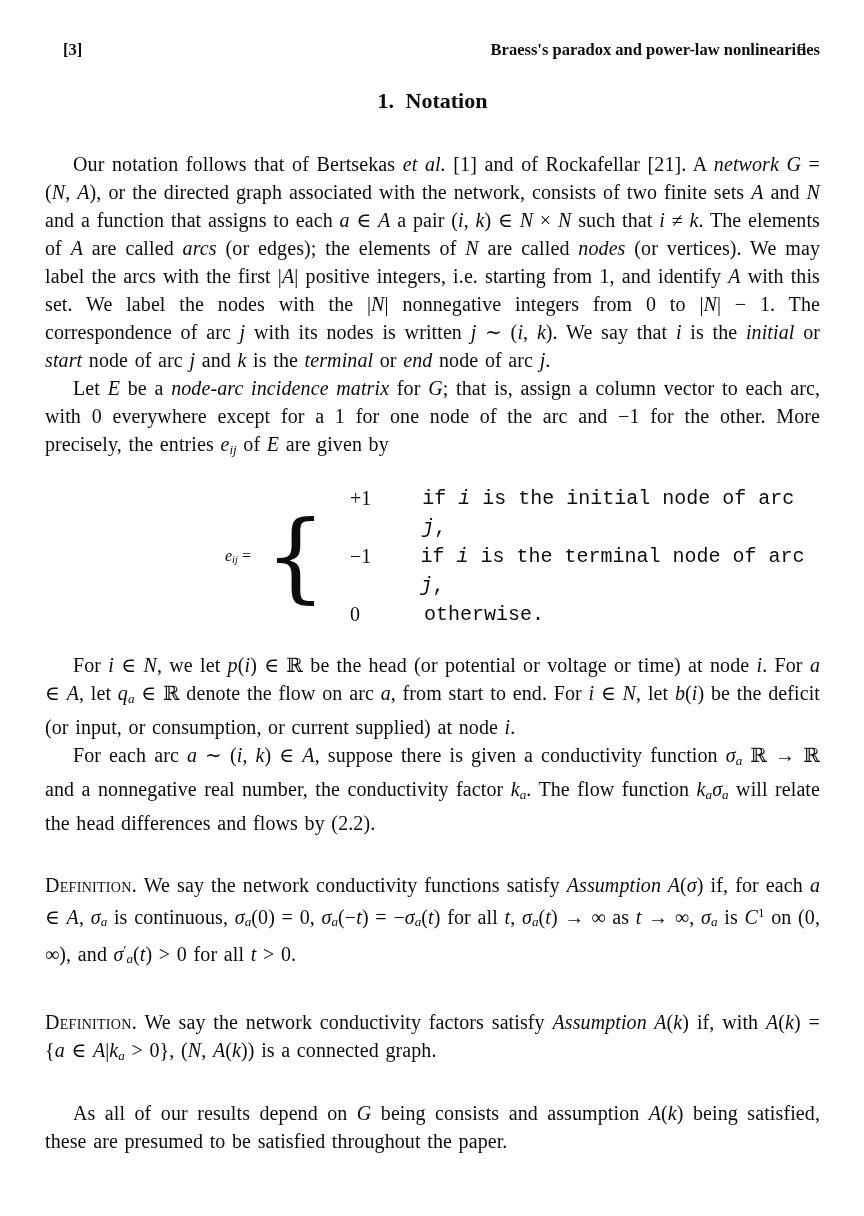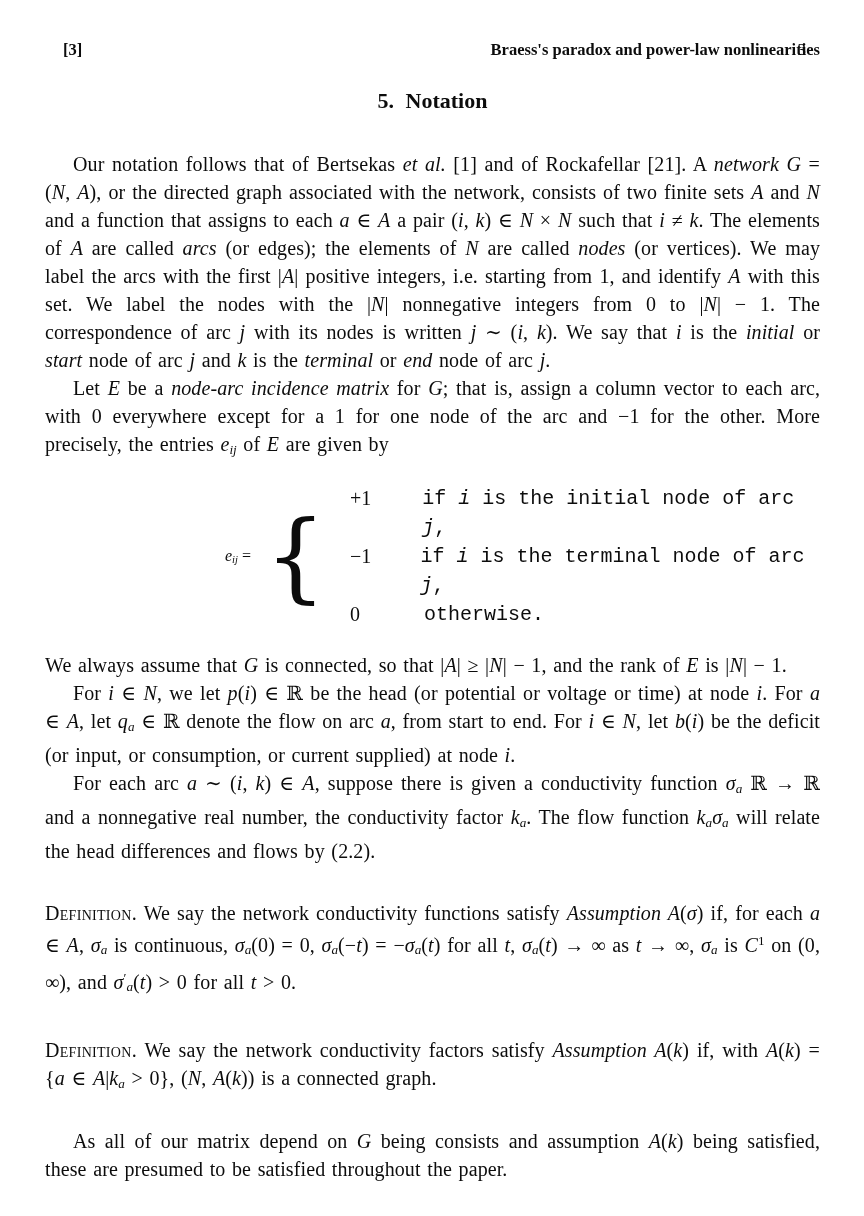--- a/index.html
+++ b/index.html
@@ -57,21 +57,21 @@
 <body>
 
 <div class="page">
 
   <div class="header">
     <span class="h-left">[3]</span>
     <span class="h-center">Braess's paradox and power-law nonlinearities</span>
     <span class="h-right">3</span>
   </div>
 
-  <div class="section-title">5. Notation</div>
+  <div class="section-title">1. Notation</div>
 
   <p class="body indent"><span>Our notation follows that of Bertsekas </span><span class="run-i">et al.</span><span> [1] and of Rockafellar [21]. A </span><span class="run-i">network G</span><span> = (</span><span class="run-i">N</span><span>, </span><span class="run-i">A</span><span>), or the directed graph associated with the network, consists of two finite sets </span><span class="run-i">A</span><span> and </span><span class="run-i">N</span><span> and a function that assigns to each </span><span class="run-i">a</span><span> ∈ </span><span class="run-i">A</span><span> a pair (</span><span class="run-i">i</span><span>, </span><span class="run-i">k</span><span>) ∈ </span><span class="run-i">N</span><span> × </span><span class="run-i">N</span><span> such that </span><span class="run-i">i</span><span> ≠ </span><span class="run-i">k</span><span>. The elements of </span><span class="run-i">A</span><span> are called </span><span class="run-i">arcs</span><span> (or edges); the elements of </span><span class="run-i">N</span><span> are called </span><span class="run-i">nodes</span><span> (or vertices). We may label the arcs with the first |</span><span class="run-i">A</span><span>| positive integers, i.e. starting from 1, and identify </span><span class="run-i">A</span><span> with this set. We label the nodes with the |</span><span class="run-i">N</span><span>| nonnegative integers from 0 to |</span><span class="run-i">N</span><span>| − 1. The correspondence of arc </span><span class="run-i">j</span><span> with its nodes is written </span><span class="run-i">j</span><span> ∼ (</span><span class="run-i">i</span><span>, </span><span class="run-i">k</span><span>). We say that </span><span class="run-i">i</span><span> is the </span><span class="run-i">initial</span><span> or </span><span class="run-i">start</span><span> node of arc </span><span class="run-i">j</span><span> and </span><span class="run-i">k</span><span> is the </span><span class="run-i">terminal</span><span> or </span><span class="run-i">end</span><span> node of arc </span><span class="run-i">j</span><span>.</span></p>
 
   <p class="body indent"><span>Let </span><span class="run-i">E</span><span> be a </span><span class="run-i">node-arc incidence matrix</span><span> for </span><span class="run-i">G</span><span>; that is, assign a column vector to each arc, with 0 everywhere except for a 1 for one node of the arc and −1 for the other. More precisely, the entries </span><span class="run-i">e</span><span class="run-sub">ij</span><span> of </span><span class="run-i">E</span><span> are given by</span></p>
 
   <div class="equation">
     <span class="eq-lhs"><span class="run-i">e</span><span class="run-sub">ij</span><span> =</span></span>
     <span class="eq-brace">{</span>
     <div class="eq-cases">
       <div class="eq-row">
@@ -82,25 +82,24 @@
         <span class="eq-val">−1</span>
         <span class="eq-cond"><span>if </span><span class="run-i">i</span><span> is the terminal node of arc </span><span class="run-i">j</span><span>,</span></span>
       </div>
       <div class="eq-row">
         <span class="eq-val">0</span>
         <span class="eq-cond"><span>otherwise.</span></span>
       </div>
     </div>
   </div>
 
-  <p class="body"><span>We always assume that </span><span class="run-i">G</span><span> is connected, so that |</span><span class="run-i">A</span><span>| ≥ |</span><span class="run-i">N</span><span>| − 1, and the rank of </span><span class="run-i">E</span><span> is |</span><span class="run-i">N</span><span>| − 1.</span></p>
 
   <p class="body indent"><span>For </span><span class="run-i">i</span><span> ∈ </span><span class="run-i">N</span><span>, we let </span><span class="run-i">p</span><span>(</span><span class="run-i">i</span><span>) ∈ ℝ be the head (or potential or voltage or time) at node </span><span class="run-i">i</span><span>. For </span><span class="run-i">a</span><span> ∈ </span><span class="run-i">A</span><span>, let </span><span class="run-i">q</span><span class="run-sub">a</span><span> ∈ ℝ denote the flow on arc </span><span class="run-i">a</span><span>, from start to end. For </span><span class="run-i">i</span><span> ∈ </span><span class="run-i">N</span><span>, let </span><span class="run-i">b</span><span>(</span><span class="run-i">i</span><span>) be the deficit (or input, or consumption, or current supplied) at node </span><span class="run-i">i</span><span>.</span></p>
 
   <p class="body indent"><span>For each arc </span><span class="run-i">a</span><span> ∼ (</span><span class="run-i">i</span><span>, </span><span class="run-i">k</span><span>) ∈ </span><span class="run-i">A</span><span>, suppose there is given a conductivity function </span><span class="run-i">σ</span><span class="run-sub">a</span><span> ℝ → ℝ and a nonnegative real number, the conductivity factor </span><span class="run-i">k</span><span class="run-sub">a</span><span>. The flow function </span><span class="run-i">k</span><span class="run-sub">a</span><span class="run-i">σ</span><span class="run-sub">a</span><span> will relate the head differences and flows by (2.2).</span></p>
 
   <p class="body def"><span class="run-sc">Definition.</span><span> We say the network conductivity functions satisfy </span><span class="run-i">Assumption A</span><span>(</span><span class="run-i">σ</span><span>) if, for each </span><span class="run-i">a</span><span> ∈ </span><span class="run-i">A</span><span>, </span><span class="run-i">σ</span><span class="run-sub">a</span><span> is continuous, </span><span class="run-i">σ</span><span class="run-sub">a</span><span>(0) = 0, </span><span class="run-i">σ</span><span class="run-sub">a</span><span>(−</span><span class="run-i">t</span><span>) = −</span><span class="run-i">σ</span><span class="run-sub">a</span><span>(</span><span class="run-i">t</span><span>) for all </span><span class="run-i">t</span><span>, </span><span class="run-i">σ</span><span class="run-sub">a</span><span>(</span><span class="run-i">t</span><span>) → ∞ as </span><span class="run-i">t</span><span> → ∞, </span><span class="run-i">σ</span><span class="run-sub">a</span><span> is </span><span class="run-i">C</span><span class="run-sup">1</span><span> on (0, ∞), and </span><span class="run-i">σ</span><span class="run-sup">′</span><span class="run-sub">a</span><span>(</span><span class="run-i">t</span><span>) &gt; 0 for all </span><span class="run-i">t</span><span> &gt; 0.</span></p>
 
   <p class="body def"><span class="run-sc">Definition.</span><span> We say the network conductivity factors satisfy </span><span class="run-i">Assumption A</span><span>(</span><span class="run-i">k</span><span>) if, with </span><span class="run-i">A</span><span>(</span><span class="run-i">k</span><span>) = {</span><span class="run-i">a</span><span> ∈ </span><span class="run-i">A</span><span>|</span><span class="run-i">k</span><span class="run-sub">a</span><span> &gt; 0}, (</span><span class="run-i">N</span><span>, </span><span class="run-i">A</span><span>(</span><span class="run-i">k</span><span>)) is a connected graph.</span></p>
 
-  <p class="body indent final"><span>As all of our matrix depend on </span><span class="run-i">G</span><span> being consists and assumption </span><span class="run-i">A</span><span>(</span><span class="run-i">k</span><span>) being satisfied, these are presumed to be satisfied throughout the paper.</span></p>
+  <p class="body indent final"><span>As all of our results depend on </span><span class="run-i">G</span><span> being consists and assumption </span><span class="run-i">A</span><span>(</span><span class="run-i">k</span><span>) being satisfied, these are presumed to be satisfied throughout the paper.</span></p>
 
 </div>
 
 </body></html>

